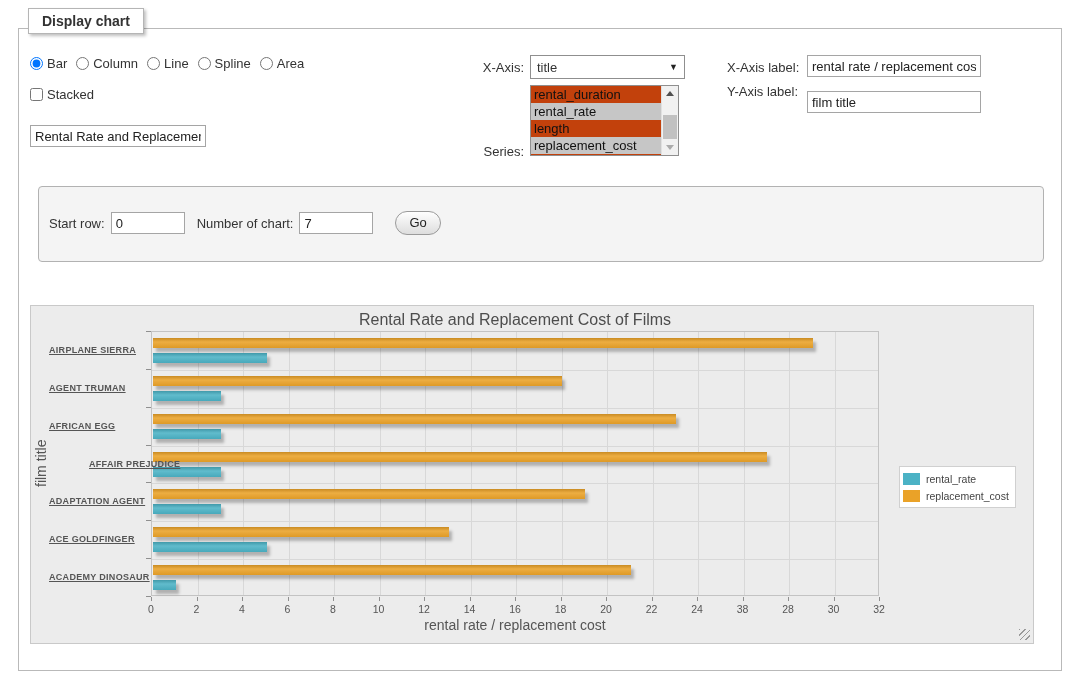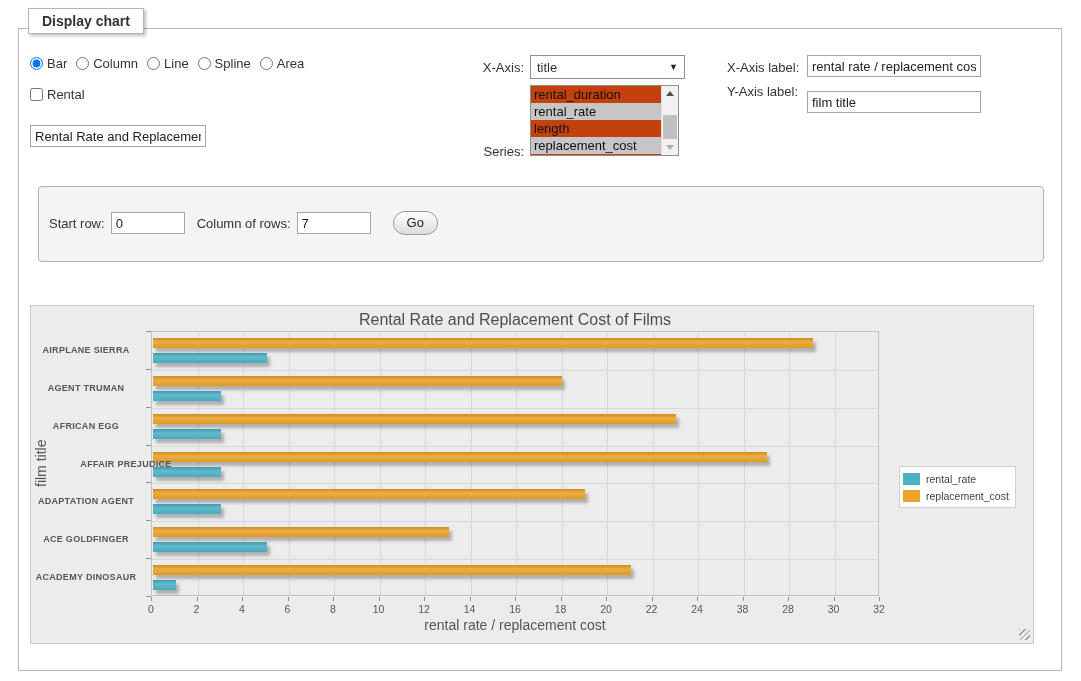--- a/index.html
+++ b/index.html
@@ -82,22 +82,22 @@
   }
   .gl-v { position:absolute; top:0; bottom:0; width:1px; background:#d8d8d8; }
   .gl-h { position:absolute; left:0; right:0; height:1px; background:#d8d8d8; }
   .tick-b { position:absolute; width:1px; height:4px; background:#8f8f8f; }
   .tick-l { position:absolute; width:5px; height:1px; background:#8f8f8f; }
   .bar {
     position:absolute; height:10px;
     box-shadow:3px 4px 3px rgba(40,40,40,0.30);
   }
   .cat-label {
-    position:absolute; left:0; width:110px; text-align:center;
-    font-size:9px; font-weight:bold; color:#555; letter-spacing:0.3px; white-space:nowrap;
+    position:absolute; left:18px; width:110px; text-align:left;
+    font-size:9px; font-weight:bold; color:#555; letter-spacing:0.3px; white-space:nowrap;text-decoration:underline;
   }
   .xtick-label {
     position:absolute; width:40px; text-align:center;
     font-size:10.5px; color:#555;
   }
   .x-axis-title {
     position:absolute; left:120px; top:311px; width:728px; text-align:center;
     font-size:14px; color:#555;
   }
   .y-axis-title {
@@ -137,21 +137,21 @@
     </label><label class="opt">
       <input type="radio" name="ctype" style="">
       <span>Spline</span>
     </label><label class="opt">
       <input type="radio" name="ctype" style="">
       <span>Area</span>
     </label></div>
 
 <label class="opt abs" style="left:30px; top:87px;">
   <input type="checkbox" id="stacked-cb" style="">
-  <span>Rental</span>
+  <span>Stacked</span>
 </label>
 
 <input type="text" class="abs" style="left: 30px; top: 125px; width: 176px;" value="Rental Rate and Replacement Cost of Films">
 
 <div class="abs r-label ctl-label" style="left:420px; top:60px; width:104px;">X-Axis:</div>
 <div class="fselect" style="left:530px; top:55px; width:155px;">
   <span class="val">title</span>
   <span class="arrow">▼</span>
 </div>
 
@@ -175,21 +175,21 @@
 <div class="abs ctl-label" style="left:727px; top:60px;">X-Axis label:</div>
 <input type="text" class="abs" style="left: 807px; top: 55px; width: 174px;" value="rental rate / replacement cost">
 
 <div class="abs ctl-label" style="left:727px; top:84px;">Y-Axis label:</div>
 <input type="text" class="abs" style="left: 807px; top: 91px; width: 174px;" value="film title">
 
 <div class="rows-panel">
   <div class="rows-inner">
     <span class="ctl-label">Start row:</span>
     <input type="text" style="width: 74px; margin-left: 6px;" value="0">
-    <span class="ctl-label" style="margin-left:12px;">Column of rows:</span>
+    <span class="ctl-label" style="margin-left:12px;">Number of chart:</span>
     <input type="text" style="width: 74px; margin-left: 6px;" value="7">
     <button class="go-btn">Go</button>
   </div>
 </div>
 
 <div class="chart-box" id="chart-box">
   <div class="chart-title">Rental Rate and Replacement Cost of Films</div>
   <div class="y-axis-title">film title</div>
   <div class="plot-area" id="plot-area">
       <div class="gl-v" style="left: 45.5px;"></div>

